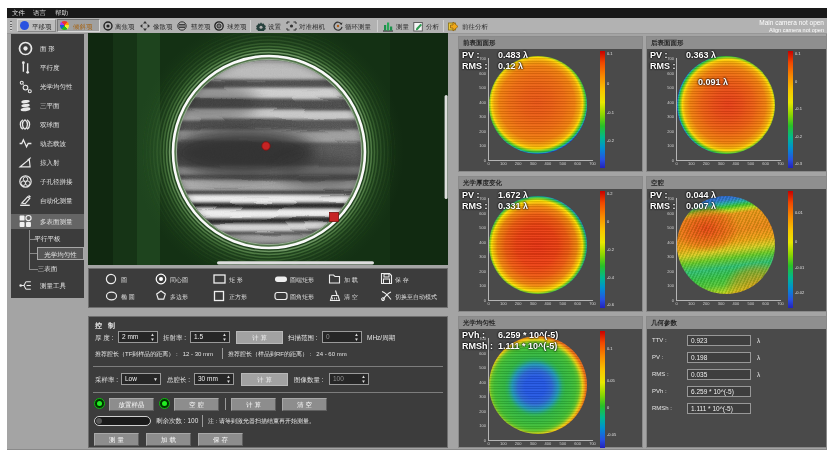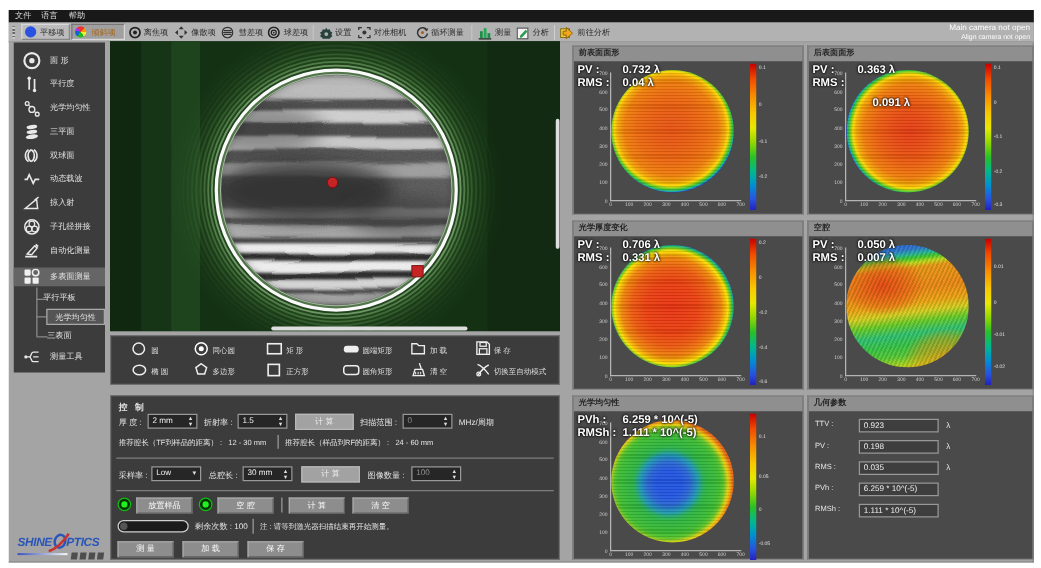--- a/index.html
+++ b/index.html
@@ -207,41 +207,20 @@
     <div class="sub" style="top:197px;">平行平板</div>
     <div class="sub" style="left:26px;top:213px;width:47px;border:1px solid #a8a8a8;background:#555;height:13px;line-height:13px;">光学均匀性</div>
     <div class="sub" style="top:227px;">三表面</div>
     <div class="si" style="top:241.5px;">
         <svg class="ic" viewBox="0 0 14 14">
           <path d="M2 7h3M8 3.5h4M8 7h4M8 10.5h4M5 7c2 0 1-3.5 3-3.5M5 7c2 0 1 3.5 3 3.5" fill="none" stroke="#e8e8e8" stroke-width="1"></path>
           <circle cx="2.5" cy="7" r="1.2" fill="#e8e8e8"></circle>
         </svg>
         <span class="tx">测量工具</span>
       </div>
-  </div>
-  <div class="a" id="logo" style="left:6px;top:415px;width:72px;height:32px;">
-    <svg width="72" height="32" viewBox="0 0 72 32">
-      <text x="1" y="14" font-family="Liberation Sans" font-size="9.5" font-weight="bold" font-style="italic" fill="#2a56b8" letter-spacing="-0.3">SHINE</text>
-      <text x="40" y="14" font-family="Liberation Sans" font-size="9.5" font-weight="bold" font-style="italic" fill="#2a56b8" letter-spacing="-0.3">PTICS</text>
-      <ellipse cx="35" cy="10" rx="4.2" ry="5.2" fill="none" stroke="#2a56b8" stroke-width="2" transform="rotate(18 35 10)"></ellipse>
-      <path d="M26 18c6-2 12-8 16-14" fill="none" stroke="#c83232" stroke-width="2"></path>
-      <rect x="1" y="19.5" width="40" height="1.6" fill="url(#lg1)"></rect>
-      <defs>
-          <linearGradient id="lg1" x1="0" y1="0" x2="1" y2="0">
-            <stop offset="0" stop-color="#3a50c0"></stop>
-            <stop offset="1" stop-color="#f8f8f8"></stop>
-          </linearGradient>
-        </defs>
-      <g fill="#4e4e4e" transform="skewX(-8)">
-          <rect x="47" y="19" width="5" height="5.5"></rect>
-          <rect x="54" y="19" width="5" height="5.5"></rect>
-          <rect x="61" y="19" width="5" height="5.5"></rect>
-          <rect x="68" y="19" width="5" height="5.5"></rect>
-        </g>
-    </svg>
   </div>
   <div class="a" id="cam">
   <svg width="360" height="232" viewBox="0 0 360 232">
     <defs>
       <clipPath id="disc">
             <circle cx="181" cy="119" r="92"></circle>
           </clipPath>
       <filter id="b1" x="-30%" y="-30%" width="160%" height="160%">
             <feGaussianBlur stdDeviation="1.4"></feGaussianBlur>
           </filter>
@@ -424,22 +403,22 @@
     <div class="a" style="left:7px;top:101px;width:6px;height:6px;border-radius:50%;background:#555;"></div>
     <div class="cl" style="left:67px;top:100px;">剩余次数 : 100</div>
     <div class="a" style="left:113px;top:98px;width:1px;height:12px;background:#9a9a9a;"></div>
     <div class="cl" style="left:119px;top:100px;font-size:6px;">注 : 请等到激光器扫描结束再开始测量。</div>
     <div class="btn" style="left:5px;top:116px;width:45px;line-height:11px;">测 量</div>
     <div class="btn" style="left:57px;top:116px;width:45px;line-height:11px;">加 载</div>
     <div class="btn" style="left:109px;top:116px;width:45px;line-height:11px;">保 存</div>
   </div>
   <div class="a pan" id="p1" style="left:451px;top:28px;">
       <div class="hd">前表面面形</div>
-      <div class="pv" style="left:3px;top:13px;">PV :<span style="position:absolute;left:36px;">0.732 λ</span></div>
-      <div class="pv" style="left:3px;top:24px;">RMS :<span style="position:absolute;left:36px;">0.04 λ</span></div>
+      <div class="pv" style="left:3px;top:13px;">PV :<span style="position:absolute;left:36px;">0.483 λ</span></div>
+      <div class="pv" style="left:3px;top:24px;">RMS :<span style="position:absolute;left:36px;">0.12 λ</span></div>
       <div class="ax" style="left:29px;top:21px;width:1px;height:103px;"></div>
       <div class="ax" style="left:29px;top:123px;width:105px;height:1px;"></div>
       <div class="tk" style="left:26.0px;top:124px;width:7px;text-align:center;">0</div>
       <div class="tk" style="left:40.9px;top:124px;width:7px;text-align:center;">100</div>
       <div class="tk" style="left:55.7px;top:124px;width:7px;text-align:center;">200</div>
       <div class="tk" style="left:70.6px;top:124px;width:7px;text-align:center;">300</div>
       <div class="tk" style="left:85.4px;top:124px;width:7px;text-align:center;">400</div>
       <div class="tk" style="left:100.3px;top:124px;width:7px;text-align:center;">500</div>
       <div class="tk" style="left:115.1px;top:124px;width:7px;text-align:center;">600</div>
       <div class="tk" style="left:130.0px;top:124px;width:7px;text-align:center;">700</div>
@@ -483,21 +462,21 @@
       <div class="blob " style="left:30px;top:19px;width:98px;height:98px;background:radial-gradient(51px 51px at 52% 50%, #e63c14 0%, #e84a12 28%, #ec5e0f 52%, #f07e0a 74%, #f4a806 84%, #ffd800 89.5%, #7ccd1c 93.5%, #2ec438 96%, #12a8b0 98.3%, #1b3fd0 100%);"></div>
       <div class="cb" style="left:141px;top:14px;height:117px;"></div>
       <div class="tk" style="left:148px;top:14px;color:#e0e0e0;">0.1</div>
       <div class="tk" style="left:148px;top:42px;color:#e0e0e0;">0</div>
       <div class="tk" style="left:148px;top:69px;color:#e0e0e0;">-0.1</div>
       <div class="tk" style="left:148px;top:97px;color:#e0e0e0;">-0.2</div>
       <div class="tk" style="left:148px;top:124px;color:#e0e0e0;">-0.3</div>
     </div>
   <div class="a pan" id="p3" style="left:451px;top:168px;">
       <div class="hd">光学厚度变化</div>
-      <div class="pv" style="left:3px;top:13px;">PV :<span style="position:absolute;left:36px;">0.706 λ</span></div>
+      <div class="pv" style="left:3px;top:13px;">PV :<span style="position:absolute;left:36px;">1.672 λ</span></div>
       <div class="pv" style="left:3px;top:24px;">RMS :<span style="position:absolute;left:36px;">0.331 λ</span></div>
       <div class="ax" style="left:29px;top:21px;width:1px;height:103px;"></div>
       <div class="ax" style="left:29px;top:123px;width:105px;height:1px;"></div>
       <div class="tk" style="left:26.0px;top:124px;width:7px;text-align:center;">0</div>
       <div class="tk" style="left:40.9px;top:124px;width:7px;text-align:center;">100</div>
       <div class="tk" style="left:55.7px;top:124px;width:7px;text-align:center;">200</div>
       <div class="tk" style="left:70.6px;top:124px;width:7px;text-align:center;">300</div>
       <div class="tk" style="left:85.4px;top:124px;width:7px;text-align:center;">400</div>
       <div class="tk" style="left:100.3px;top:124px;width:7px;text-align:center;">500</div>
       <div class="tk" style="left:115.1px;top:124px;width:7px;text-align:center;">600</div>
@@ -513,21 +492,21 @@
       <div class="blob " style="left:30px;top:19px;width:98px;height:98px;background:radial-gradient(51px 51px at 49% 51%, #e93412 0%, #eb3f10 40%, #ed5a0e 62%, #f0860a 78%, #f8c402 86%, #ffe000 89%, #7ccd1c 93%, #22bc60 96%, #1290c0 98.5%, #1b3fd0 100%);"></div>
       <div class="cb" style="left:141px;top:14px;height:117px;"></div>
       <div class="tk" style="left:148px;top:14px;color:#e0e0e0;">0.2</div>
       <div class="tk" style="left:148px;top:42px;color:#e0e0e0;">0</div>
       <div class="tk" style="left:148px;top:70px;color:#e0e0e0;">-0.2</div>
       <div class="tk" style="left:148px;top:98px;color:#e0e0e0;">-0.4</div>
       <div class="tk" style="left:148px;top:125px;color:#e0e0e0;">-0.6</div>
     </div>
   <div class="a pan" id="p4" style="left:639px;top:168px;width:181px;">
       <div class="hd">空腔</div>
-      <div class="pv" style="left:3px;top:13px;">PV :<span style="position:absolute;left:36px;">0.050 λ</span></div>
+      <div class="pv" style="left:3px;top:13px;">PV :<span style="position:absolute;left:36px;">0.044 λ</span></div>
       <div class="pv" style="left:3px;top:24px;">RMS :<span style="position:absolute;left:36px;">0.007 λ</span></div>
       <div class="ax" style="left:29px;top:21px;width:1px;height:103px;"></div>
       <div class="ax" style="left:29px;top:123px;width:105px;height:1px;"></div>
       <div class="tk" style="left:26.0px;top:124px;width:7px;text-align:center;">0</div>
       <div class="tk" style="left:40.9px;top:124px;width:7px;text-align:center;">100</div>
       <div class="tk" style="left:55.7px;top:124px;width:7px;text-align:center;">200</div>
       <div class="tk" style="left:70.6px;top:124px;width:7px;text-align:center;">300</div>
       <div class="tk" style="left:85.4px;top:124px;width:7px;text-align:center;">400</div>
       <div class="tk" style="left:100.3px;top:124px;width:7px;text-align:center;">500</div>
       <div class="tk" style="left:115.1px;top:124px;width:7px;text-align:center;">600</div>

